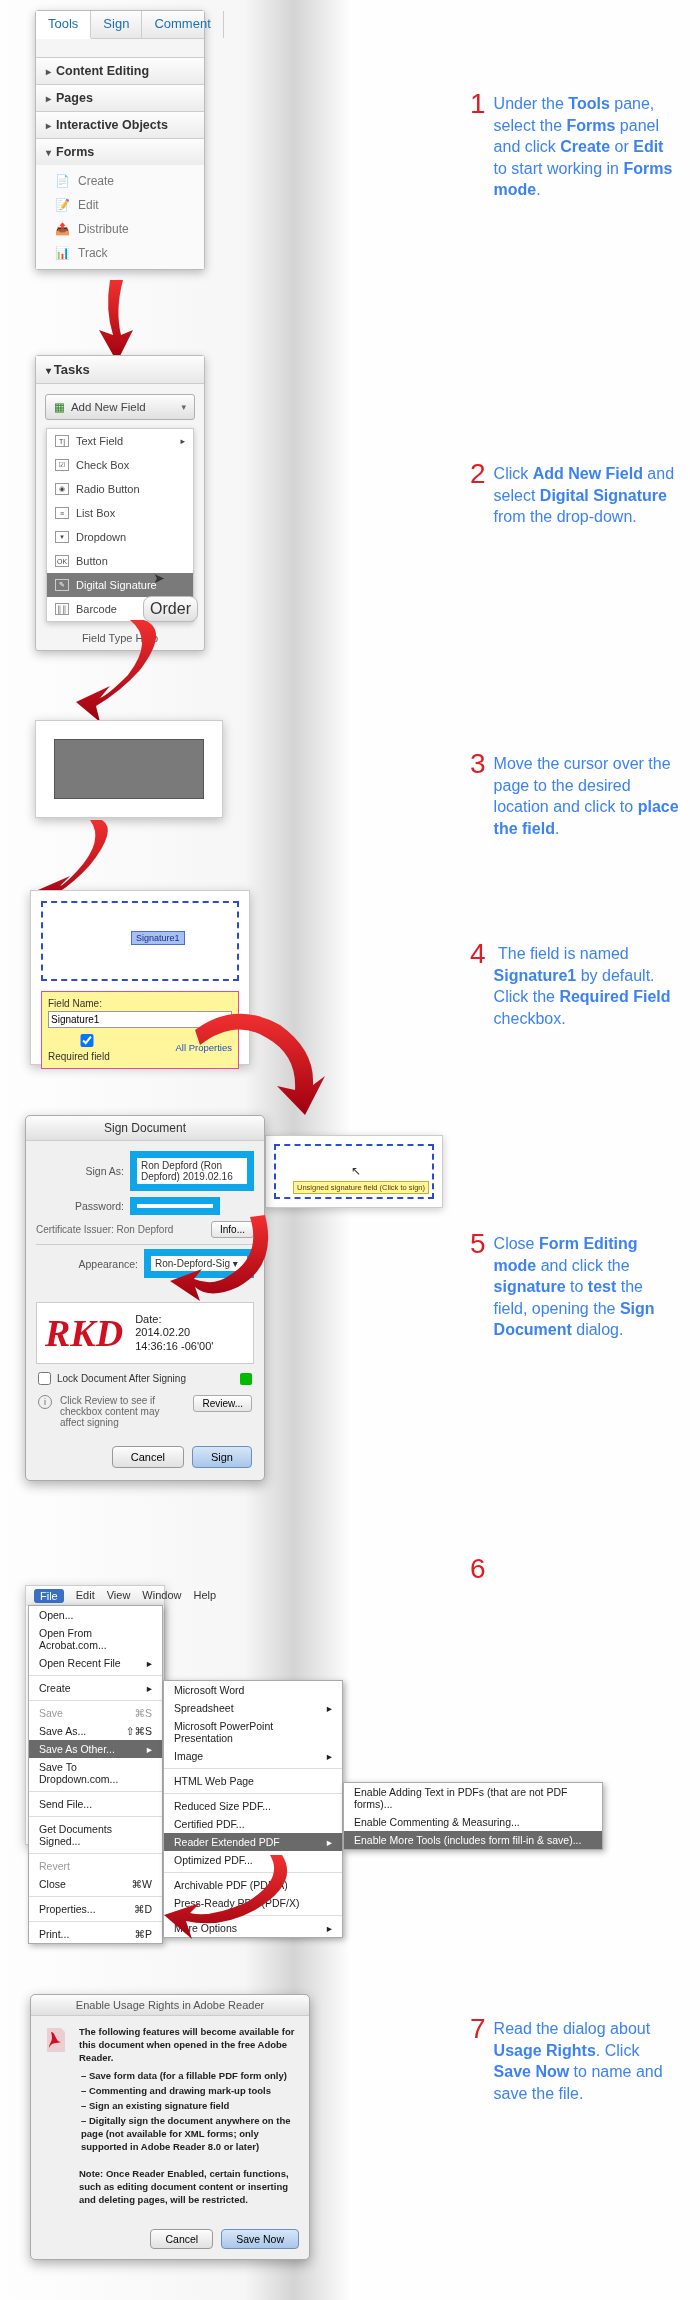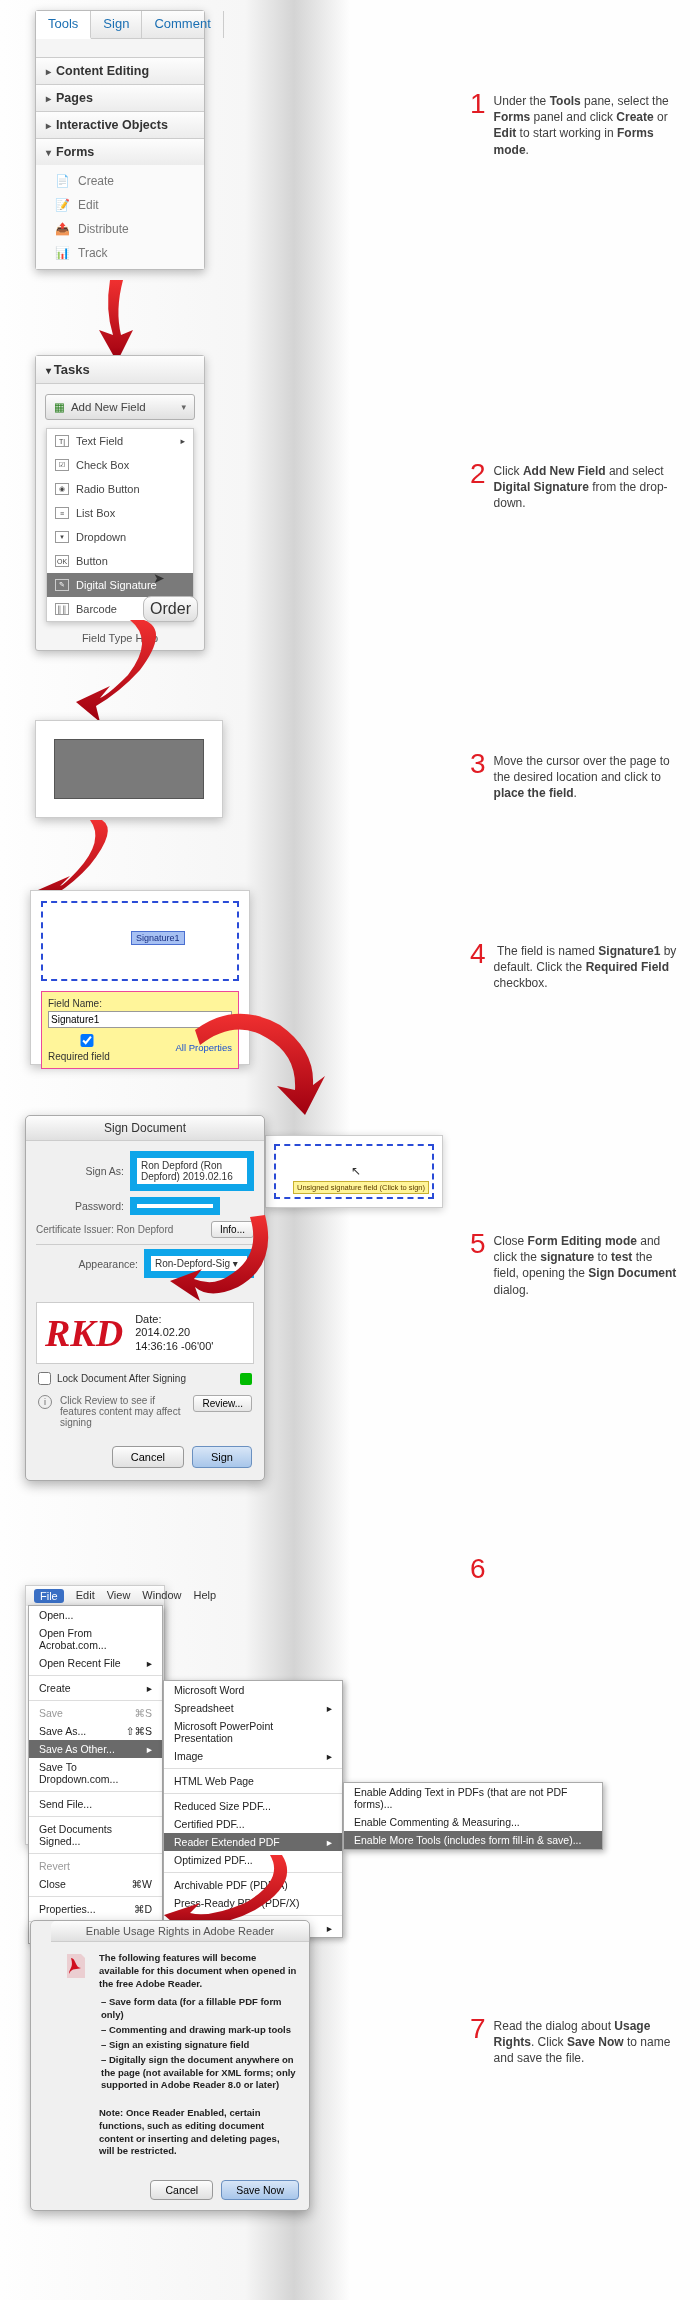--- a/index.html
+++ b/index.html
@@ -21,23 +21,23 @@
   display: flex;
   gap: 8px;
 }
 .step-num {
   font-size: 28px;
   font-weight: 300;
   color: #e11c24;
   line-height: 1;
 }
 .step-text {
-  font-size: 12px;
+  font-size: 16px;
   line-height: 1.35;
-  color: #404040;
+  color: #3b82f6;
   padding-top: 3px;
 }
 .step-text b { font-weight: 600; }
 
 
 .panel {
   position: absolute;
   background: #f5f5f5;
   border: 1px solid #bbb;
   border-radius: 3px;
@@ -342,21 +342,21 @@
       <div>14:36:16 -06'00'</div>
     </div>
   </div>
   <div class="lock-row">
     <input type="checkbox" style="">
     <span>Lock Document After Signing</span>
     <span class="sq"></span>
   </div>
   <div class="review-row">
     <span class="info-ic">i</span>
-    <span style="flex:1;">Click Review to see if features content may affect signing</span>
+    <span style="flex:1;">Click Review to see if checkbox content may affect signing</span>
     <button style="font-size:10px;padding:2px 8px;border:1px solid #aaa;border-radius:3px;background:linear-gradient(#fff,#e5e5e5);">Review...</button>
   </div>
   <div class="btn-row">
     <button>Cancel</button>
     <button class="primary">Sign</button>
   </div>
 </div>
 
 <svg class="arrow" style="left:170px; top:1215px;" width="110" height="100">
   <path d="M95 0 Q108 50 68 72 Q40 85 25 72 L30 86 L0 66 L32 54 L24 64 Q44 72 60 60 Q92 40 80 2 Z" fill="url(#rg1)"></path>
@@ -451,21 +451,21 @@
 <div class="menu-col" style="left:343px; top:1782px; width:260px;">
   <div class="mi">Enable Adding Text in PDFs (that are not PDF forms)...</div>
   <div class="mi">Enable Commenting &amp; Measuring...</div>
   <div class="mi hl">Enable More Tools (includes form fill-in &amp; save)...</div>
 </div>
 
 <svg class="arrow" style="left:150px; top:1855px;" width="140" height="85">
   <path d="M120 0 Q135 25 95 48 Q60 63 40 58 L50 48 L14 60 L42 84 L36 66 Q70 74 105 55 Q150 28 132 0 Z" fill="url(#rg1)"></path>
 </svg>
 
-<div class="usage-dlg" style="left:30px; top:1920px;padding-left:20px;">
+<div class="usage-dlg" style="left:30px; top:1994px;">
   <div class="usage-title">Enable Usage Rights in Adobe Reader</div>
   <div class="usage-body">
     <div class="pdf-ic">
       <svg width="26" height="28" viewBox="0 0 26 28">
           <path fill="#d01020" d="M4 2h14l4 4v20H4z" opacity="0.15"></path>
           <path fill="#d01020" d="M8 6c5 0 4 10 10 10-4 2-9-1-12 6 0-6 5-6 2-16z"></path>
         </svg>
     </div>
     <div class="usage-text">
       <p><b>The following features will become available for this document when opened in the free Adobe Reader.</b></p>

